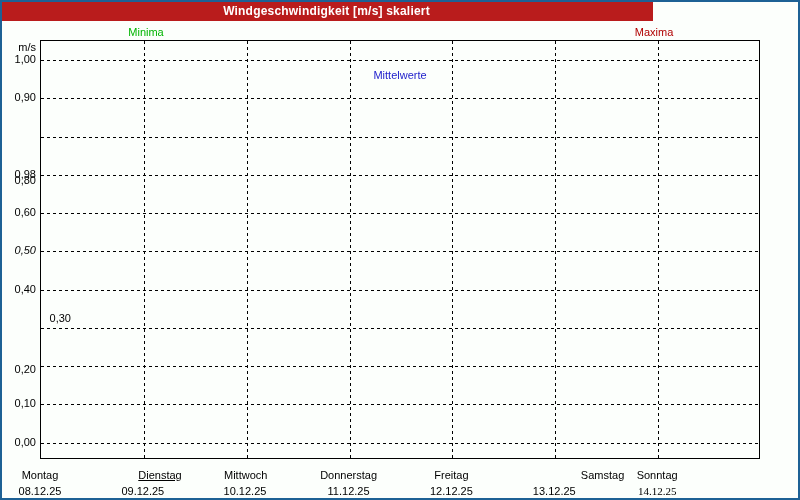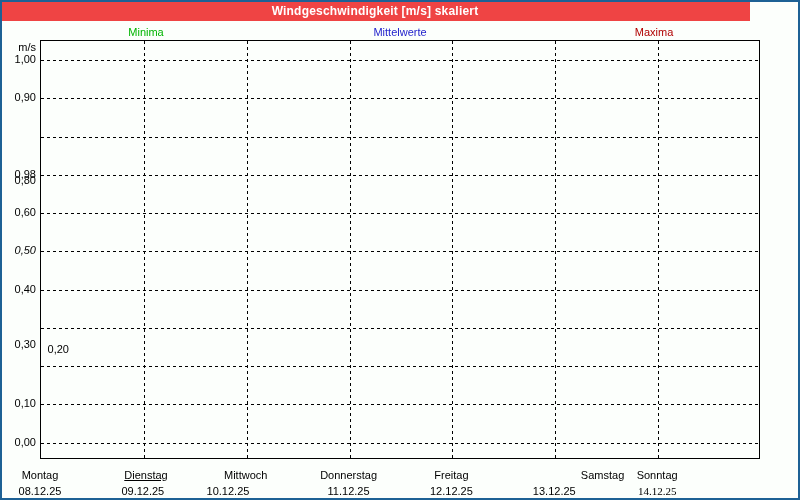--- a/index.html
+++ b/index.html
@@ -10,22 +10,22 @@
   }
   .screen{
     position:relative;width:800px;height:500px;
     background:#fcfffc;overflow:hidden;
   }
   .frame-border{
     position:absolute;inset:0;border:2px solid #1d6195;
     pointer-events:none;z-index:50;
   }
   .titlebar{
-    position:absolute;left:0;top:0;width:750px;height:21px;
-    background:#ef4444;display:flex;align-items:center;justify-content:center;
+    position:absolute;left:0;top:0;width:653px;height:21px;
+    background:#b91c1c;display:flex;align-items:center;justify-content:center;
   }
   .titlebar .title-text{
     color:#ffffff;font-size:12px;font-weight:bold;letter-spacing:0.2px;
   }
   .legend-item{
     position:absolute;top:26px;transform:translateX(-50%);
     font-size:11px;white-space:nowrap;
   }
   .unit-label{
     position:absolute;left:0;top:41px;width:36px;
@@ -58,21 +58,21 @@
 <body>
 
 <div class="screen">
   <div class="titlebar">
     <span class="title-text">Windgeschwindigkeit [m/s] skaliert</span>
   </div>
 
   <div class="legend-item" style="left: 146px; color: rgb(0, 180, 0);">
     <span>Minima</span>
   </div>
-  <div class="legend-item" style="left: 400px; color: rgb(34, 34, 204);">
+  <div class="legend-item" style="left: 400px; color: rgb(34, 34, 204); margin-top: 43px;">
     <span>Mittelwerte</span>
   </div>
   <div class="legend-item" style="left: 654px; color: rgb(176, 0, 0); text-align: center;">
     <span>Maxima</span>
   </div>
 
   <div class="unit-label">m/s</div>
 
   <div class="plot" id="plot">
       <div class="hgrid" style="top: 19px;"></div>
@@ -95,32 +95,32 @@
     </div>
 
   <div id="ylabels">
       <div class="ytick-label" style="top: 52px;">1,00</div>
       <div class="ytick-label" style="top: 90.25px;">0,90</div>
       <div class="ytick-label" style="top: 128.5px; margin-top: 44px;">0,80</div>
       <div class="ytick-label" style="top: 166.75px;">0,98</div>
       <div class="ytick-label" style="top: 205px;">0,60</div>
       <div class="ytick-label" style="top: 243.25px; font-style: italic;">0,50</div>
       <div class="ytick-label" style="top: 281.5px;">0,40</div>
-      <div class="ytick-label" style="top: 337px;">0,30</div>
-      <div class="ytick-label" style="top: 342px; padding-left: 33px;">0,20</div>
+      <div class="ytick-label" style="top: 311px; margin-left: 35px;">0,30</div>
+      <div class="ytick-label" style="top: 362px;">0,20</div>
       <div class="ytick-label" style="top: 396.25px;">0,10</div>
       <div class="ytick-label" style="top: 434.5px;">0,00</div>
     </div>
   <div id="xlabels">
       <div class="xday-name" style="left: -30px;">Montag</div>
       <div class="xday-date" style="left: -30px;">08.12.25</div>
-      <div class="xday-name" style="left: 76px; text-decoration: underline;">Dienstag</div>
+      <div class="xday-name" style="left: 90px; text-decoration: underline;">Dienstag</div>
       <div class="xday-date" style="left: 72.8571px;">09.12.25</div>
       <div class="xday-name" style="left: 175.714px;">Mittwoch</div>
-      <div class="xday-date" style="left: 158px;">10.12.25</div>
+      <div class="xday-date" style="left: 175px;">10.12.25</div>
       <div class="xday-name" style="left: 278.571px;">Donnerstag</div>
       <div class="xday-date" style="left: 278.571px;">11.12.25</div>
       <div class="xday-name" style="left: 381.429px;">Freitag</div>
       <div class="xday-date" style="left: 381.429px;">12.12.25</div>
       <div class="xday-name" style="left: 484.286px; text-align: right;">Samstag</div>
       <div class="xday-date" style="left: 484.286px;">13.12.25</div>
       <div class="xday-name" style="left: 587.143px;">Sonntag</div>
       <div class="xday-date" style="left: 587.143px; font-family: Liberation Serif, serif;">14.12.25</div>
     </div>
 

